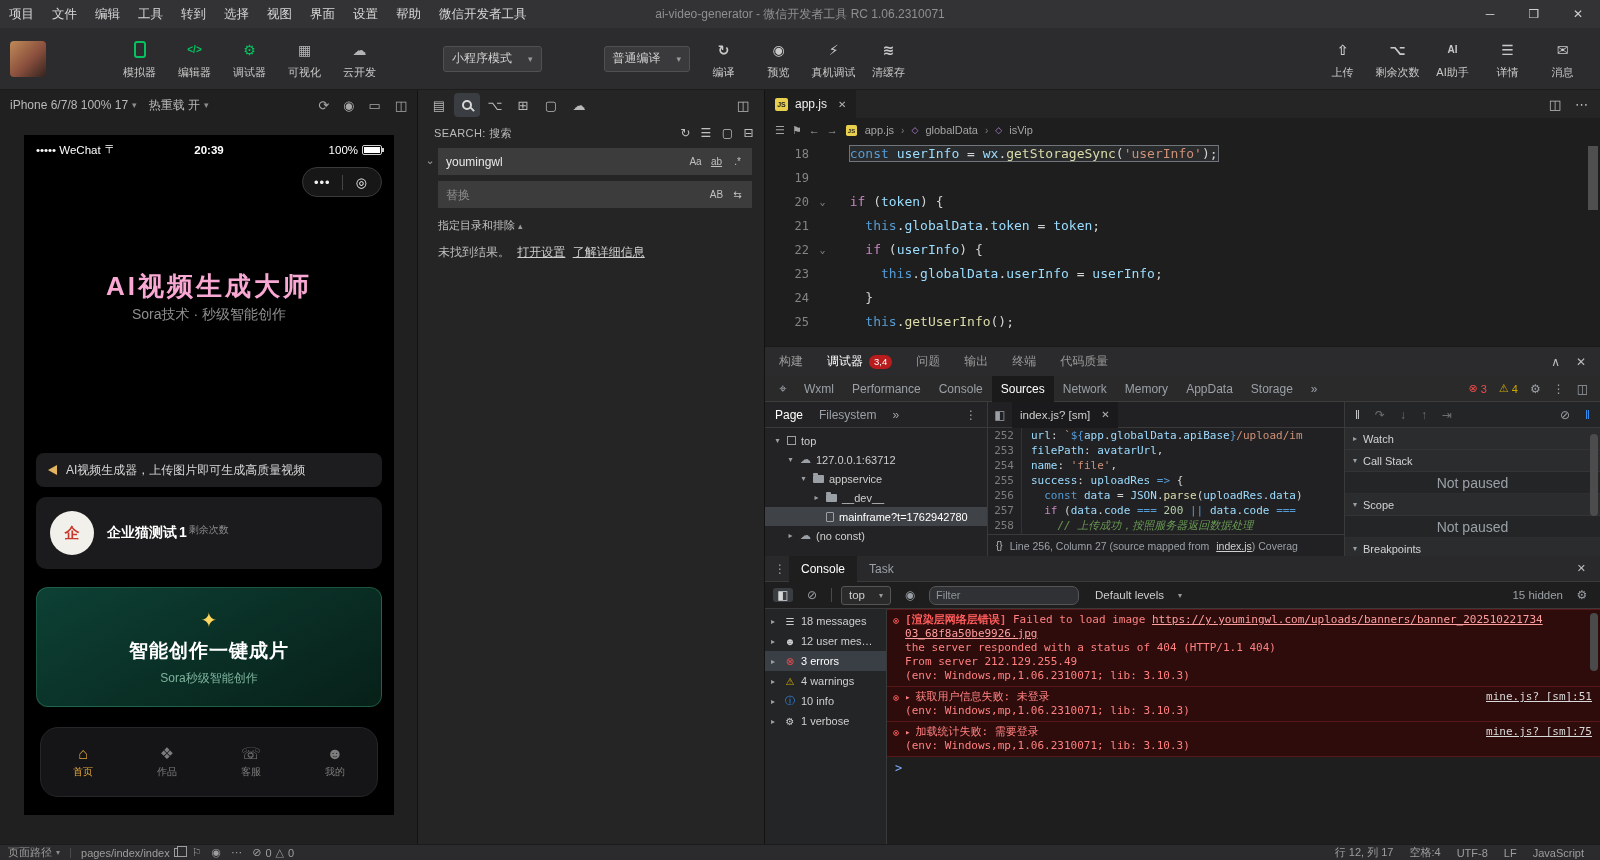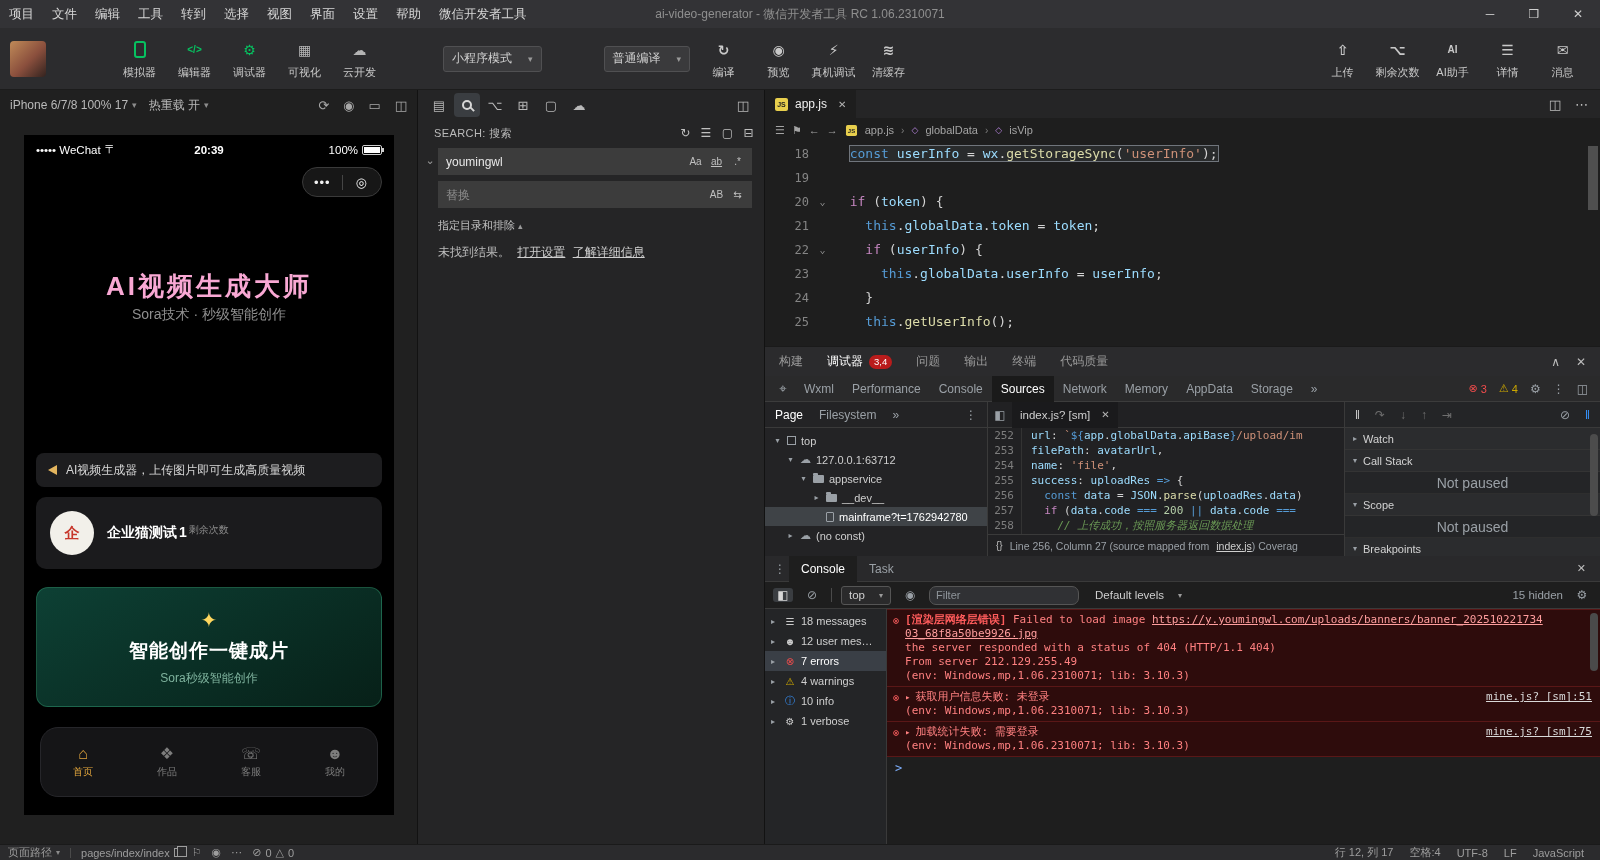--- a/index.html
+++ b/index.html
@@ -661,21 +661,21 @@
               <span>18 messages</span>
             </div>
             <div class="cs-row">
               <span class="cs-chev">▸</span>
               <span class="cs-ic" style="color: rgb(204, 204, 204);">☻</span>
               <span>12 user mes…</span>
             </div>
             <div class="cs-row selected">
               <span class="cs-chev">▸</span>
               <span class="cs-ic" style="color: rgb(241, 76, 76);">⊗</span>
-              <span>7 errors</span>
+              <span>3 errors</span>
             </div>
             <div class="cs-row">
               <span class="cs-chev">▸</span>
               <span class="cs-ic" style="color: rgb(204, 167, 0);">⚠</span>
               <span>4 warnings</span>
             </div>
             <div class="cs-row">
               <span class="cs-chev">▸</span>
               <span class="cs-ic" style="color: rgb(55, 148, 255);">ⓘ</span>
               <span>10 info</span>

